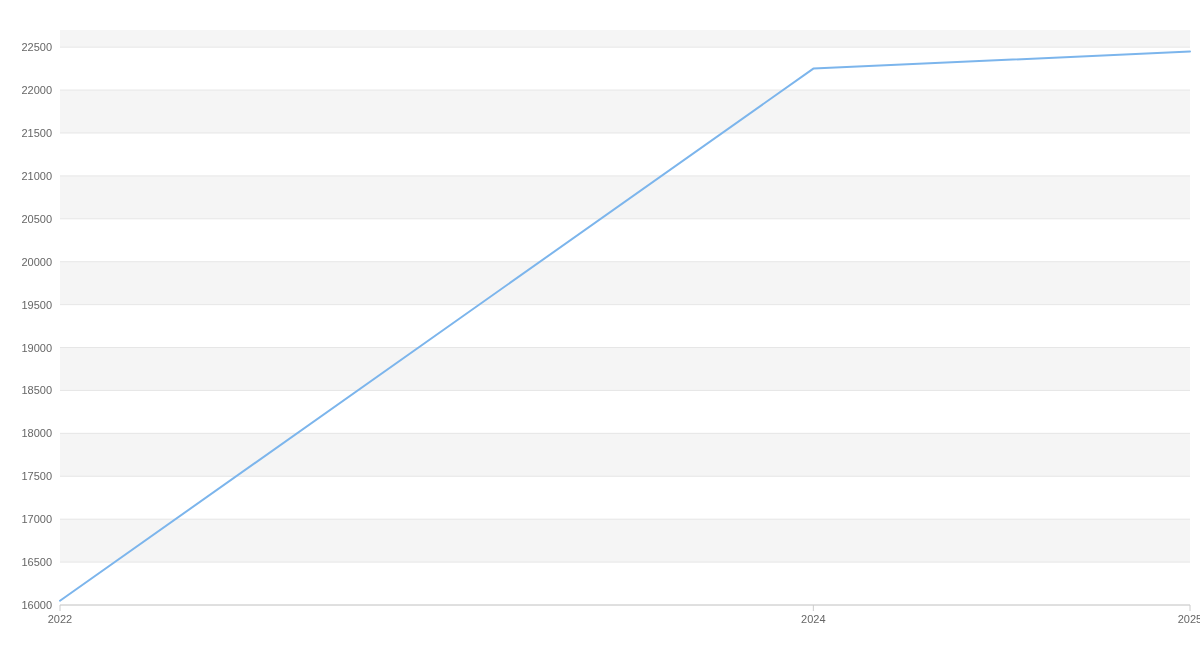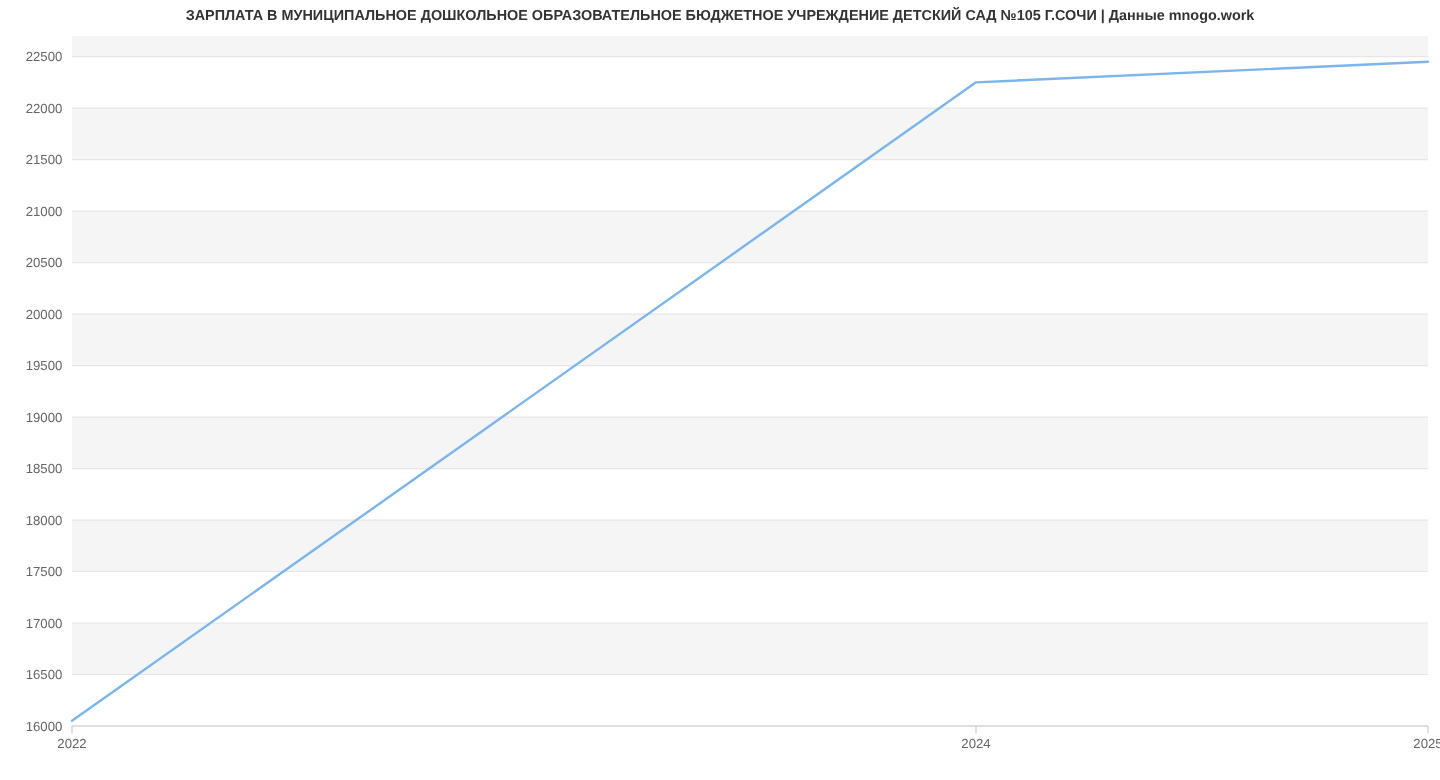--- a/index.html
+++ b/index.html
@@ -32,21 +32,20 @@
   .grid-line { stroke: #e6e6e6; stroke-width: 1; }
   .axis-line { stroke: #cccccc; stroke-width: 1; }
   .tick-line { stroke: #cccccc; stroke-width: 1; }
   .tick-label { fill: #666; font-size: 11px; font-family: Verdana, Geneva, sans-serif; }
   .series-line { fill: none; stroke: #7cb5ec; stroke-width: 2; stroke-linejoin: round; stroke-linecap: round; }
 </style>
 </head>
 <body>
 
 <div class="chart-wrap">
-  <div class="title">ЗАРПЛАТА В МУНИЦИПАЛЬНОЕ ДОШКОЛЬНОЕ ОБРАЗОВАТЕЛЬНОЕ БЮДЖЕТНОЕ УЧРЕЖДЕНИЕ ДЕТСКИЙ САД №105 Г.СОЧИ | Данные mnogo.work</div>
   <svg id="chart-svg" width="1200" height="650">
       <rect x="60" y="519.179104477612" width="1130" height="42.91044776119395" class="grid-band"></rect>
       <rect x="60" y="433.35820895522386" width="1130" height="42.910447761194064" class="grid-band"></rect>
       <rect x="60" y="347.5373134328358" width="1130" height="42.910447761194064" class="grid-band"></rect>
       <rect x="60" y="261.7164179104478" width="1130" height="42.910447761194064" class="grid-band"></rect>
       <rect x="60" y="175.8955223880597" width="1130" height="42.91044776119401" class="grid-band"></rect>
       <rect x="60" y="90.07462686567158" width="1130" height="42.910447761194064" class="grid-band"></rect>
       <rect x="60" y="30" width="1130" height="17.164179104477626" class="grid-band"></rect>
       <line x1="60" y1="605" x2="1190" y2="605" class="grid-line"></line>
       <text x="52" y="609" text-anchor="end" class="tick-label">16000</text>

